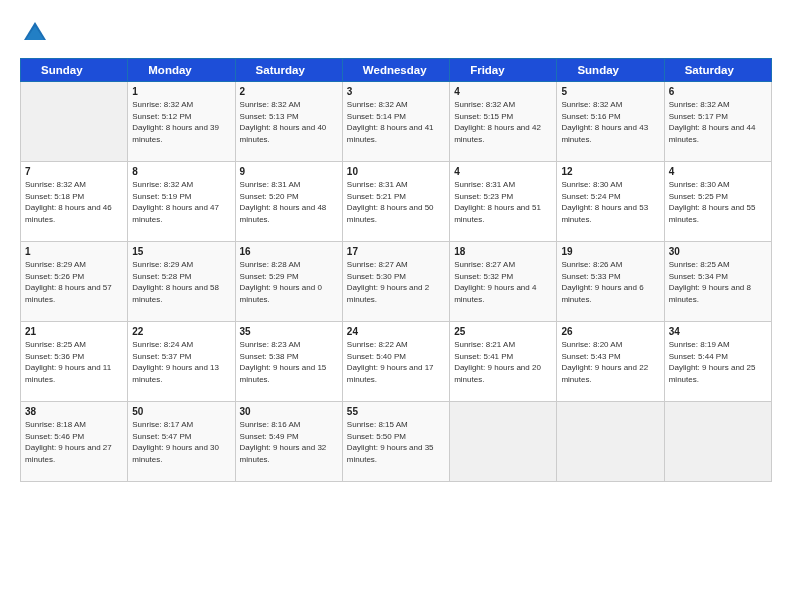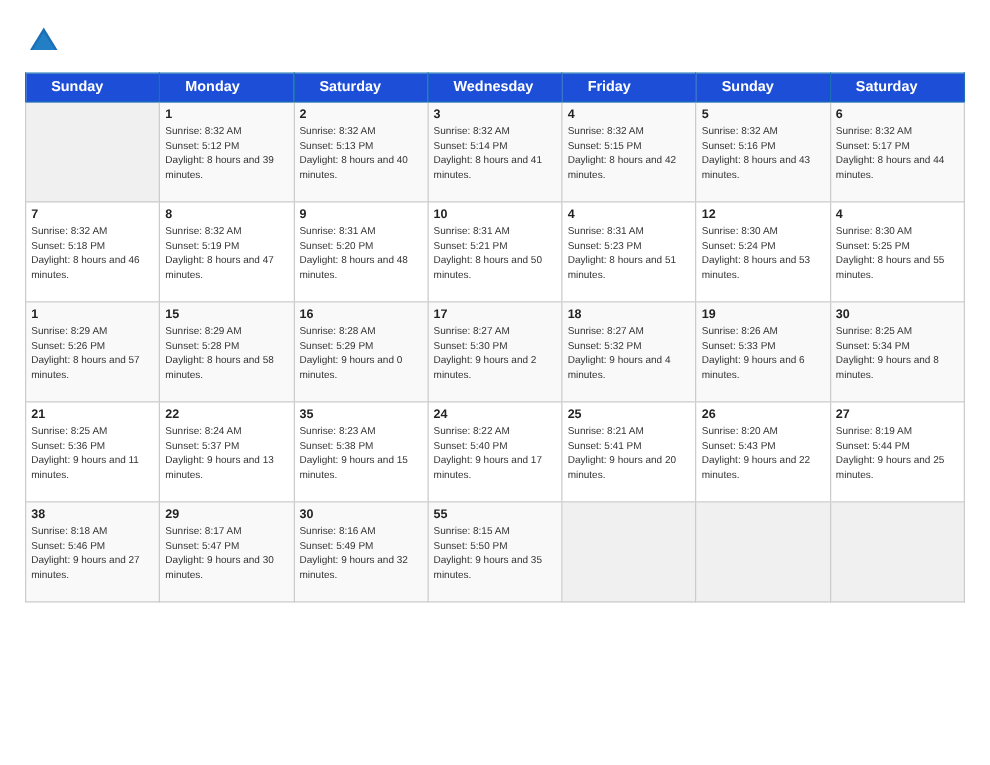--- a/index.html
+++ b/index.html
@@ -244,31 +244,31 @@
           </td>
           <td>
             <span class="day-num">25</span>
             <div class="day-info">Sunrise: 8:21 AM<br>Sunset: 5:41 PM<br>Daylight: 9 hours and 20 minutes.</div>
           </td>
           <td>
             <span class="day-num">26</span>
             <div class="day-info">Sunrise: 8:20 AM<br>Sunset: 5:43 PM<br>Daylight: 9 hours and 22 minutes.</div>
           </td>
           <td>
-            <span class="day-num">27</span>
+            <span class="day-num">34</span>
             <div class="day-info">Sunrise: 8:19 AM<br>Sunset: 5:44 PM<br>Daylight: 9 hours and 25 minutes.</div>
           </td>
         </tr>
         <tr>
           <td>
             <span class="day-num">38</span>
             <div class="day-info">Sunrise: 8:18 AM<br>Sunset: 5:46 PM<br>Daylight: 9 hours and 27 minutes.</div>
           </td>
           <td>
-            <span class="day-num">29</span>
+            <span class="day-num">50</span>
             <div class="day-info">Sunrise: 8:17 AM<br>Sunset: 5:47 PM<br>Daylight: 9 hours and 30 minutes.</div>
           </td>
           <td>
             <span class="day-num">30</span>
             <div class="day-info">Sunrise: 8:16 AM<br>Sunset: 5:49 PM<br>Daylight: 9 hours and 32 minutes.</div>
           </td>
           <td>
             <span class="day-num">55</span>
             <div class="day-info">Sunrise: 8:15 AM<br>Sunset: 5:50 PM<br>Daylight: 9 hours and 35 minutes.</div>
           </td>

